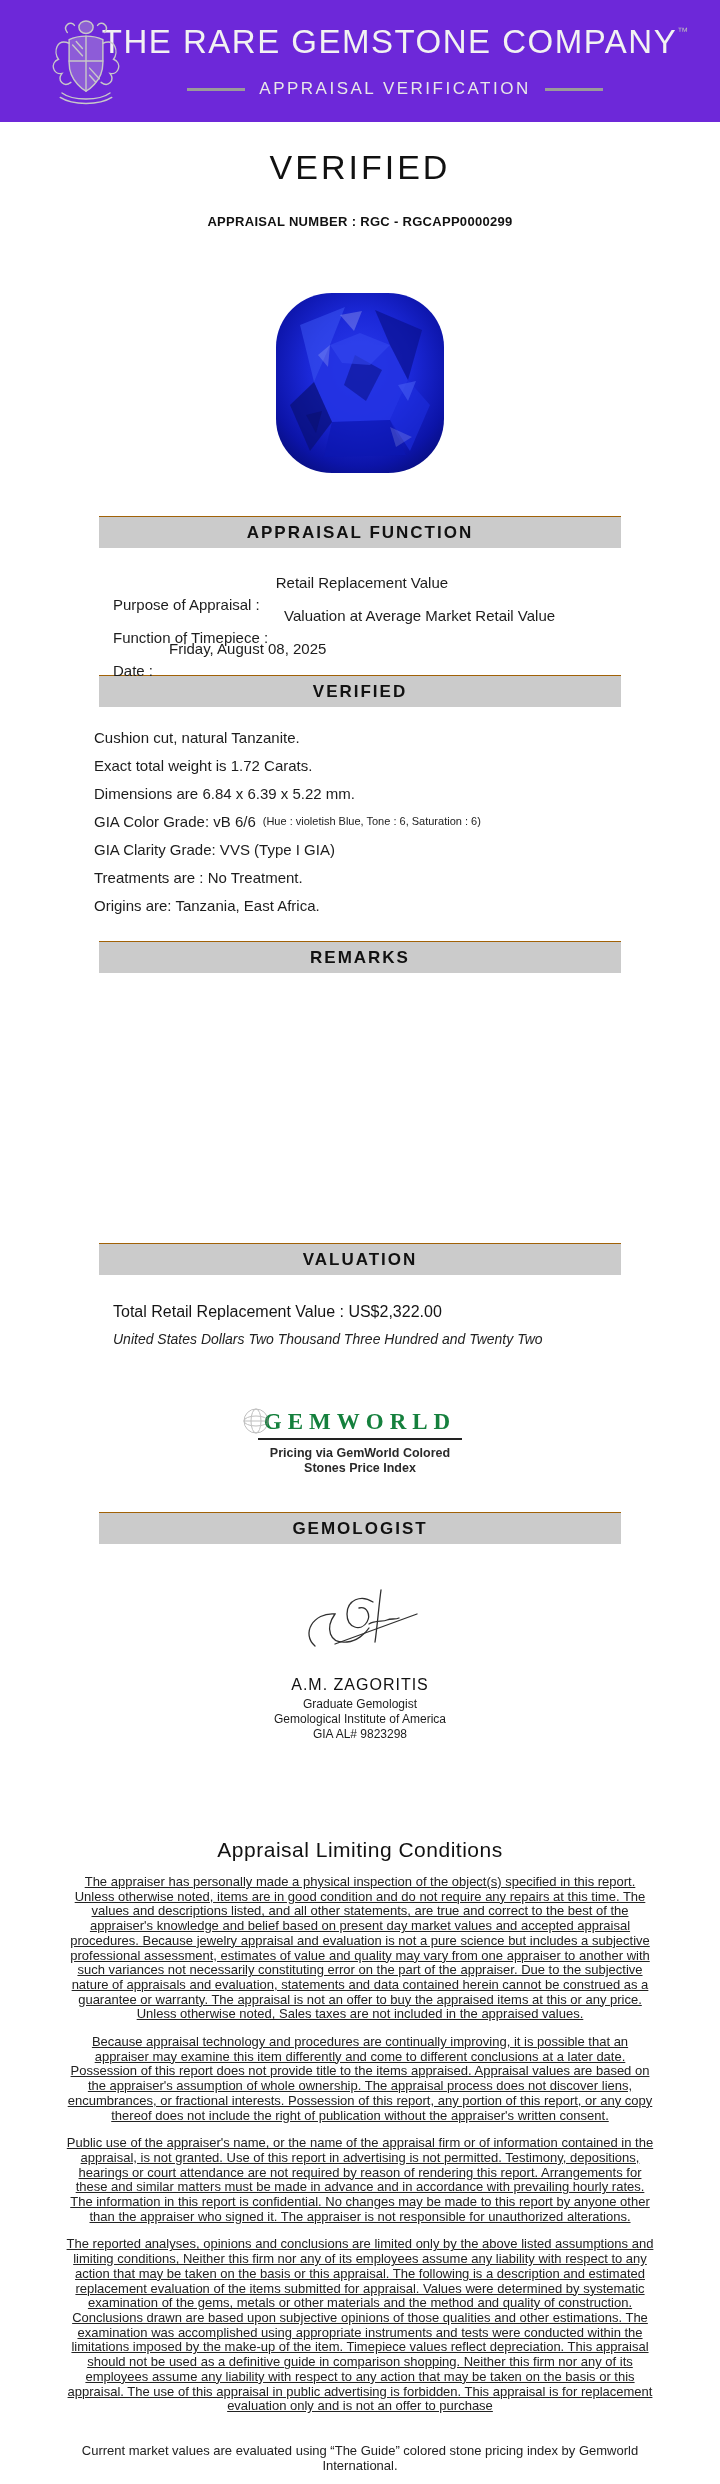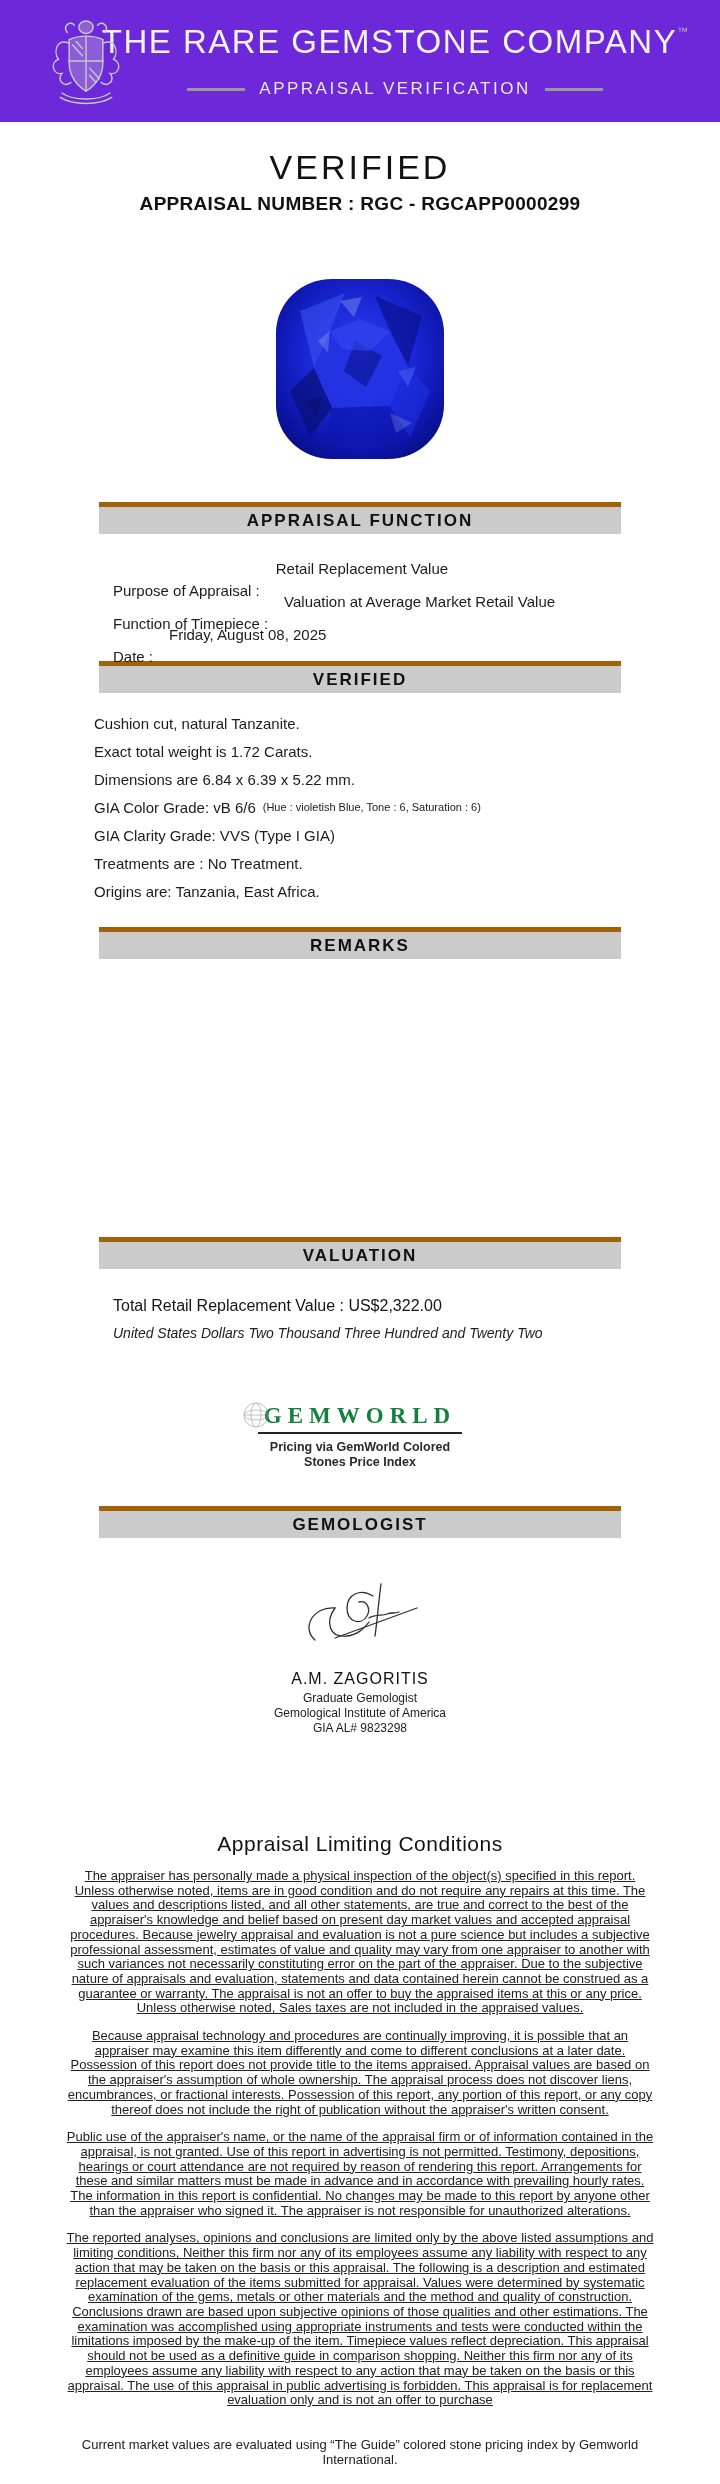--- a/index.html
+++ b/index.html
@@ -23,28 +23,28 @@
     margin-top:18px; display:flex; align-items:center; justify-content:center; gap:14px;
   }
   .hdr-sub .rule { width:58px; height:3px; background:#9a9a9a; }
   .hdr-sub .sub-label { color:#e8e8e8; font-size:17px; letter-spacing:2.5px; font-weight:400; }
   
   .verified {
     margin-top:26px; text-align:center; font-size:34px; font-weight:400;
     letter-spacing:3px; color:#111;
   }
   .appr-num {
-    margin-top:6px; text-align:center; font-size:19px; font-weight:700; color:#111;
+    margin-top:27px; text-align:center; font-size:13px; font-weight:700; color:#111;
     letter-spacing:0.3px;
   }
   
   .gem-wrap { margin-top:56px; display:flex; justify-content:center; }
   
   .bar {
-    width:522px; height:32px; margin:8px auto; background:#cbcbcb; border-top:5px solid #a16207;
+    width:522px; height:32px; margin:0 auto; background:#cbcbcb; border-top:1px solid #a16207;
     display:flex; align-items:center; justify-content:center;
     font-size:17px; font-weight:700; letter-spacing:2px; color:#111;
   }
   .bar.b1 { margin-top:35px; }
   .bar.b2 { margin-top:10px; }
   .bar.b3 { margin-top:22px; }
   .bar.b4 { margin-top:136px; }
   .bar.b5 { margin-top:36px; }
   
   .func-rows { width:522px; margin:18px auto 0; padding-left:14px; }

